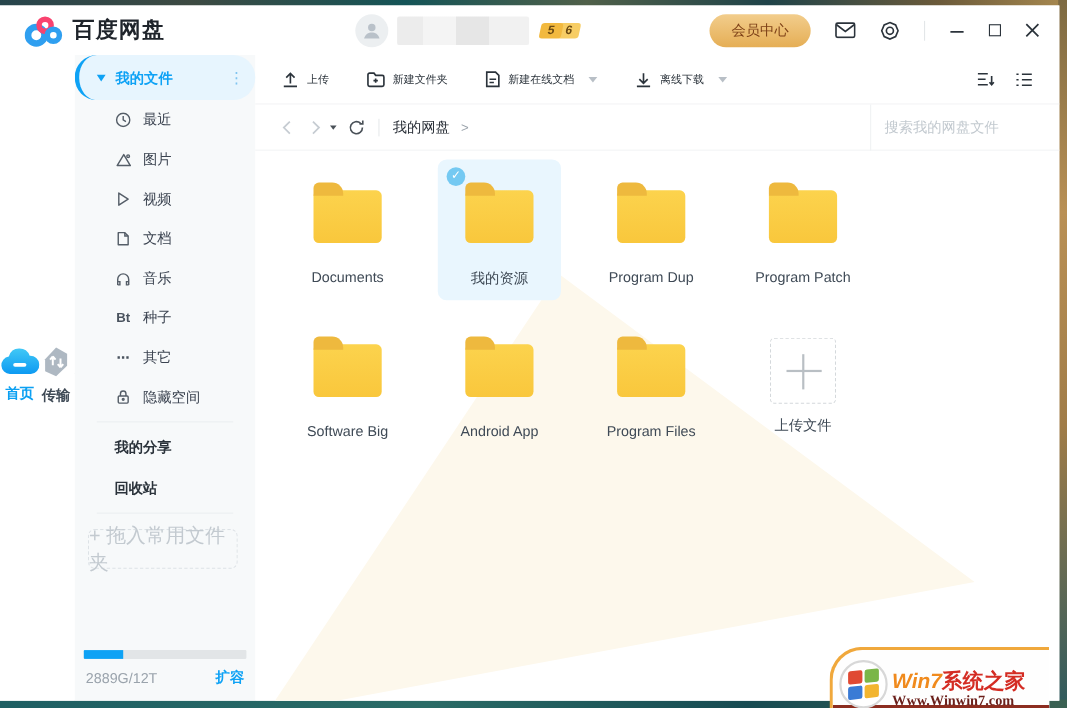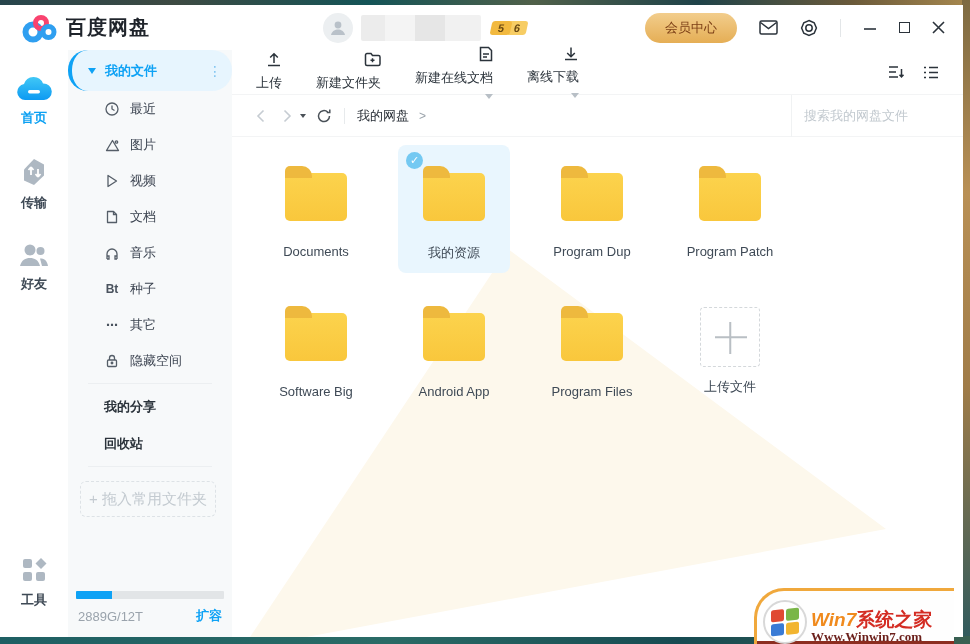--- a/index.html
+++ b/index.html
@@ -33,21 +33,21 @@
   .tb-icon { margin-left:22px; display:flex; align-items:center; color:#2b333b; }
   .tb-sep { width:1px; height:18px; background:#e3e6e8; margin-left:22px; }
   .winctl { margin-left:22px; font-size:15px; color:#2b333b; display:flex; align-items:center; }
   .maxbox { width:11px; height:11px; border:1.5px solid #2b333b; }
   .closex { font-size:18px; }
 
   
   .app-body { flex:1; display:flex; min-height:0; }
 
   
-  .rail { width:68px; background:#fff; display:flex; flex-direction:column; align-items:center; padding-top:26px; flex:none; }
+  .rail { width:68px; background:#fff; display:flex; flex-direction:row; align-items:center; padding-top:26px; flex:none; }
   .rail-item { display:flex; flex-direction:column; align-items:center; gap:7px; margin-bottom:30px; cursor:pointer; }
   .rail-item .rlabel { font-size:13px; font-weight:bold; color:#3f4a56; }
   .rail-item.active .rlabel { color:#0ba0f2; }
   .rail-item.tools { margin-top:auto; margin-bottom:28px; }
 
   
   .sidenav { width:164px; background:#f7f9fa; display:flex; flex-direction:column; flex:none; position:relative; }
   .sn-active { height:41px; background:#e7f5fe; border-left:4px solid #0ea2f5; display:flex; align-items:center; padding:0 10px 0 16px; cursor:pointer;border-radius:20px; }
   .sn-active .tri-down { width:0; height:0; border-left:4.5px solid transparent; border-right:4.5px solid transparent; border-top:6px solid #0ea2f5; margin-right:9px; }
   .sn-active .sn-label { font-size:13px; font-weight:bold; color:#0ea2f5; }
@@ -55,32 +55,32 @@
   .sn-item { height:36px; display:flex; align-items:center; padding-left:36px; cursor:pointer; }
   .sn-item .sicon { width:16px; display:flex; justify-content:center; color:#555e68; }
   .sn-item .itext { font-size:12px; font-weight:bold; color:#4a535e; width:16px; text-align:center; }
   .sn-item .slabel { font-size:13px; color:#3b4350; margin-left:10px; }
   .sn-section { height:37px; display:flex; align-items:center; padding-left:36px; font-size:13px; font-weight:bold; color:#2b333b; cursor:pointer; }
   .sn-div { height:1px; background:#eceff1; margin:4px 20px 4px 20px; }
   .sn-quick { height:37px; display:flex; align-items:center; padding-left:19px; cursor:pointer; }
   .sn-quick .tri { width:0; height:0; border-left:4.5px solid transparent; border-right:4.5px solid transparent; border-top:6px solid #aab4bd; margin-right:8px; }
   .sn-quick .qlabel { font-size:13px; font-weight:bold; color:#2b333b; }
   .drop-zone { margin:10px 16px 0 12px; height:36px; border:1px dashed #dde2e6; border-radius:6px;
-    display:flex; align-items:center; justify-content:center; font-size:15px; color:#c3cad0; cursor:pointer;text-align:right; }
+    display:flex; align-items:center; justify-content:center; font-size:18px; color:#c3cad0; cursor:pointer; }
   .storage { margin-top:auto; padding:8px 8px 12px 8px; }
   .sbar { height:8px; background:#e2e5e7; border-radius:1px; overflow:hidden; }
   .sfill { height:100%; background:#0ea2f5; }
   .srow { display:flex; align-items:center; margin-top:8px; padding:0 2px; }
   .sused { font-size:13px; color:#9aa3ac; }
   .sexpand { margin-left:auto; font-size:13px; font-weight:bold; color:#0ea2f5; cursor:pointer; }
 
   
   .content { flex:1; display:flex; flex-direction:column; min-width:0; background:#fff; }
   .toolbar { height:45px; display:flex; align-items:center; padding-left:24px; border-bottom:1px solid #f3f4f5; flex:none; }
-  .t-act { display:flex; align-items:flex-end; gap:7px; margin-right:34px; cursor:pointer; font-size:13px; color:#2b333b;flex-direction:column; }
+  .t-act { display:flex; align-items:center; gap:7px; margin-right:34px; cursor:pointer; font-size:10px; color:#2b333b; }
   .caret { width:0; height:0; border-left:4px solid transparent; border-right:4px solid transparent; border-top:5px solid #b8bfc6; margin-left:6px; }
   .t-views { margin-left:auto; display:flex; align-items:center; gap:18px; padding-right:24px; }
 
   .pathbar { height:42px; display:flex; align-items:center; padding-left:24px; border-bottom:1px solid #f3f4f5; flex:none; }
   .nav-chev { display:flex; align-items:center; cursor:pointer; }
   .mini-caret { width:0; height:0; border-left:3.5px solid transparent; border-right:3.5px solid transparent; border-top:4.5px solid #4a5158; margin:0 10px 0 8px; cursor:pointer; }
   .p-sep { width:1px; height:16px; background:#e7eaec; margin:0 12px; }
   .crumb { font-size:13px; color:#2a3038; cursor:pointer; }
   .crumb-gt { font-size:12px; color:#9aa3ab; margin-left:10px; }
   .searchbox { margin-left:auto; width:172px; height:42px; display:flex; align-items:center; border-left:1px solid #f0f2f3; padding:0 17px 0 12px; }

